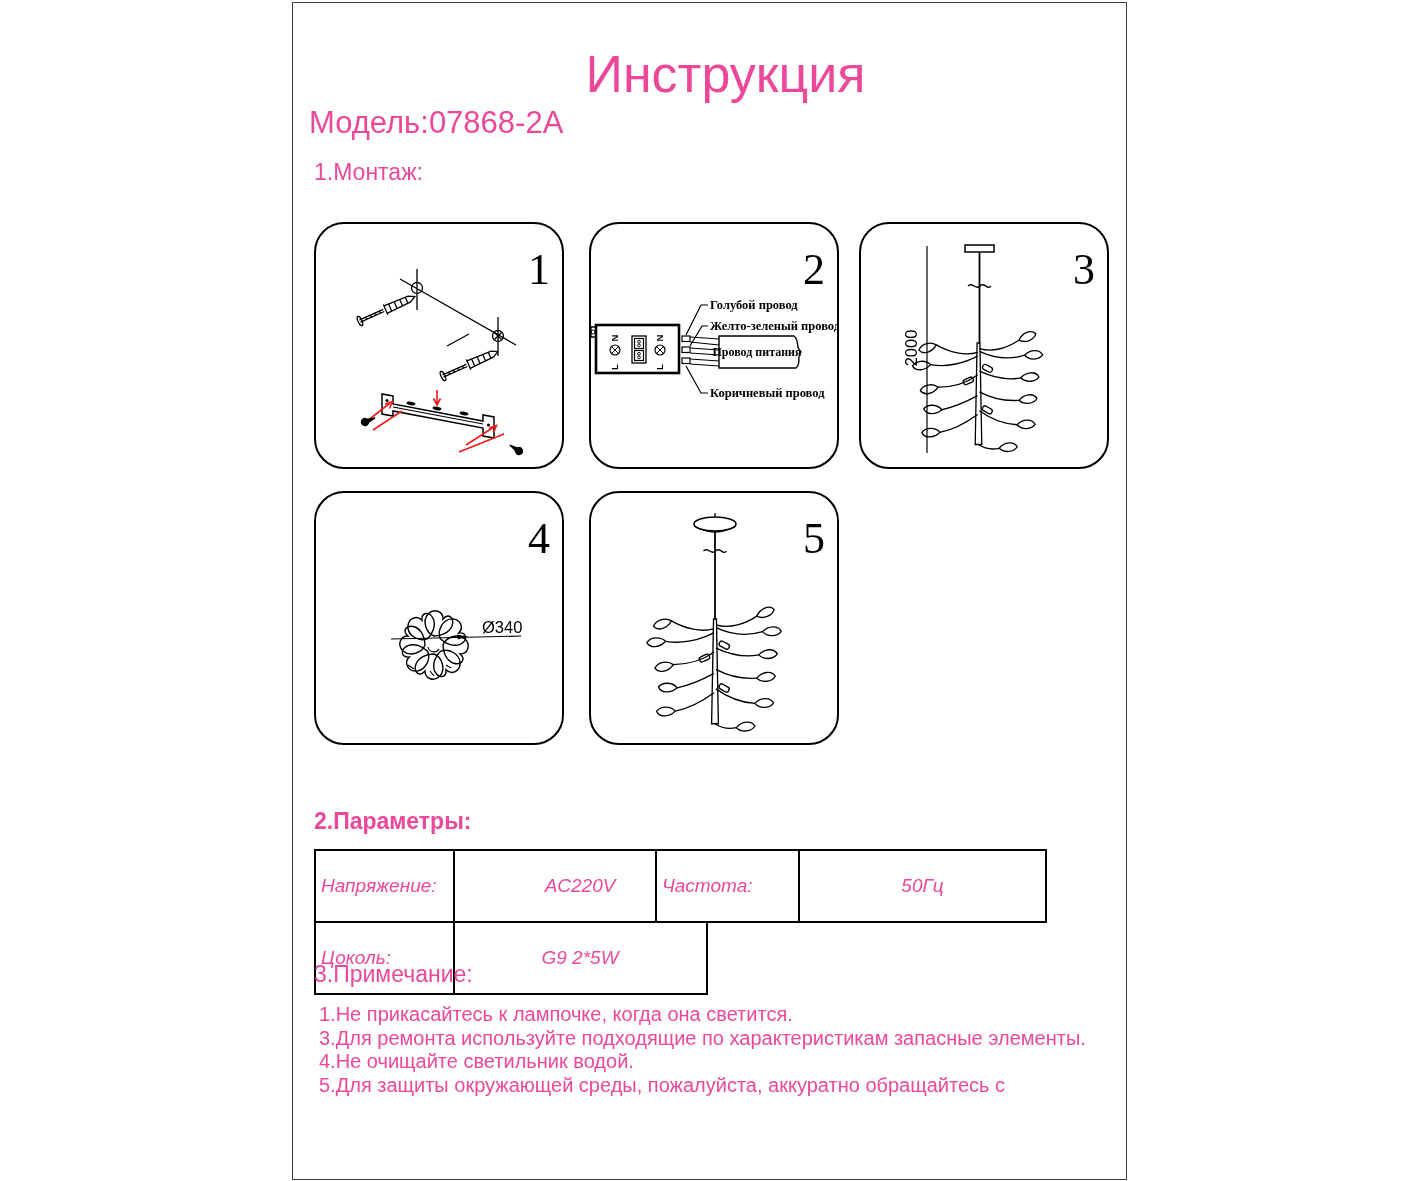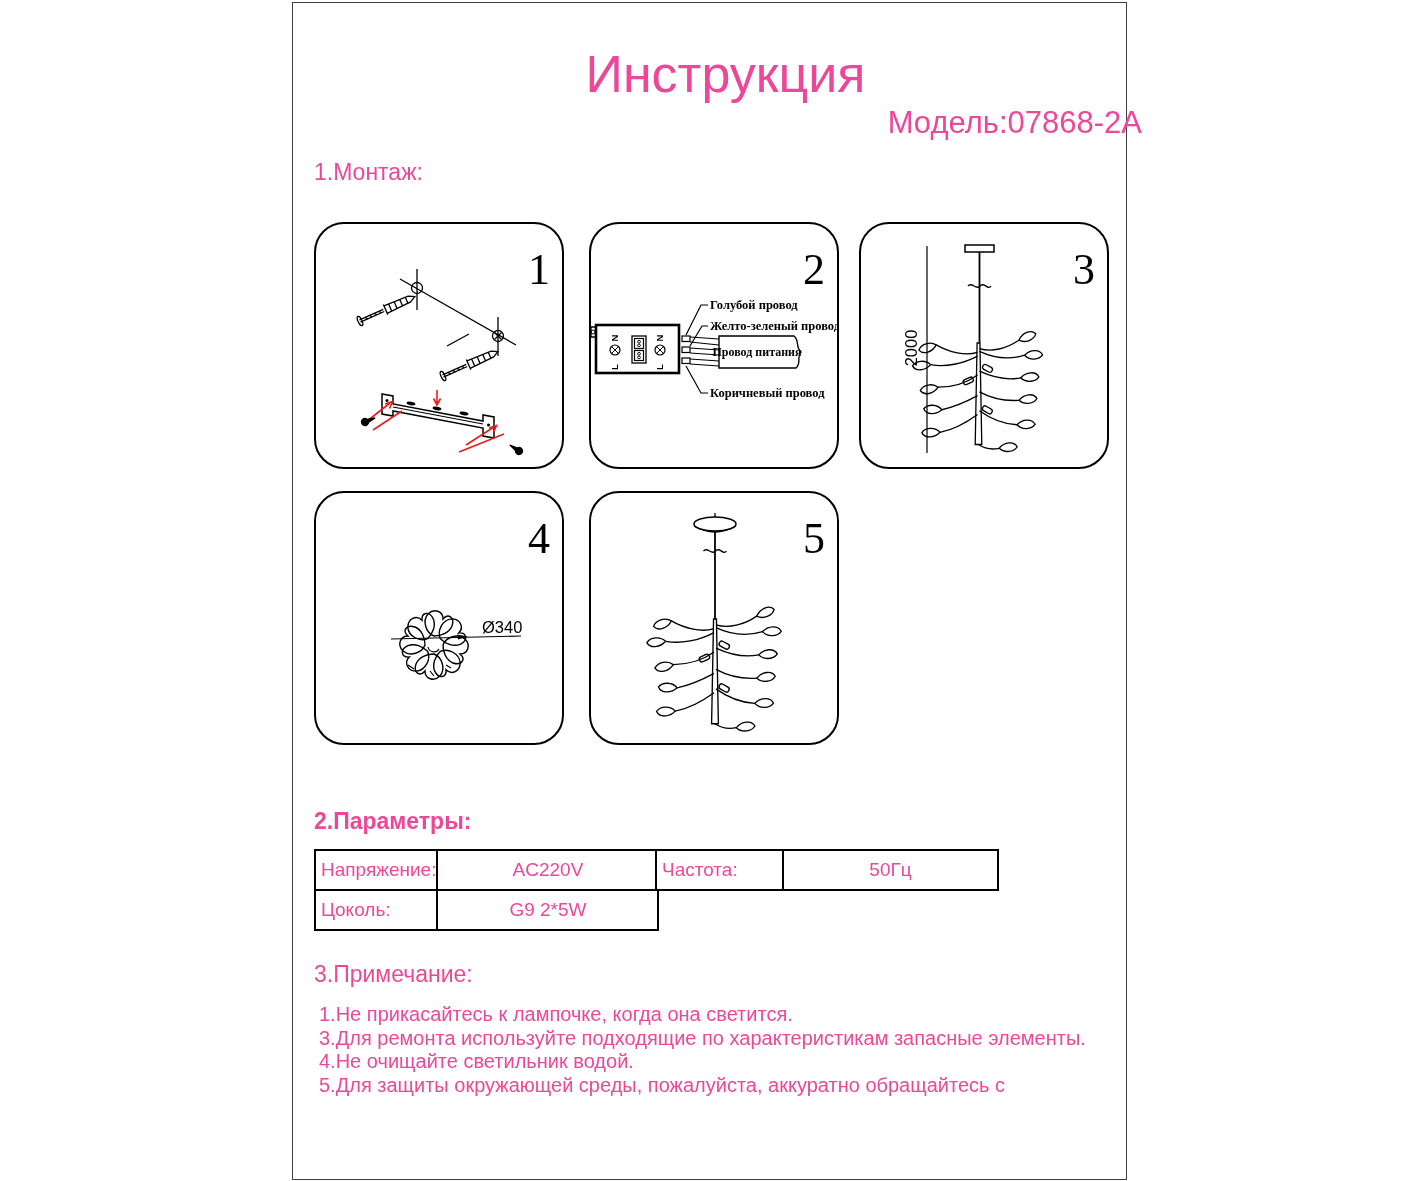--- a/index.html
+++ b/index.html
@@ -2,38 +2,38 @@
 <html><head>
 <meta charset="utf-8">
 <style>
   html,body{margin:0;padding:0;background:#fff;}
   .canvas{position:relative;width:1417px;height:1181px;background:#fff;overflow:hidden;
           font-family:"Liberation Sans",sans-serif;color:#ec4899;}
   .page{position:absolute;left:292px;top:2px;width:833px;height:1176px;
         border:1px solid #3f3f3f;background:#fff;}
   .title{position:absolute;left:16px;top:42px;width:100%;text-align:center;
          font-size:52px;line-height:1.15;}
-  .subtitle{position:absolute;left:16px;top:102px;width:100%;text-align:right;font-size:31px;}
+  .subtitle{position:absolute;left:16px;top:102px;width:100%;text-align:left;font-size:31px;}
   .heading{position:absolute;left:21px;font-size:23px;}
   #h-montage{top:156px;}
   #h-params{top:805px;font-weight:bold;}
   #h-notes{top:958px;}
   .panel{position:absolute;width:250px;border:2px solid #000;border-radius:30px;
          background:#fff;box-sizing:border-box;overflow:hidden;}
   #p1,#p2,#p3{top:219px;height:247px;}
   #p4,#p5{top:488px;height:254px;}
   #p1{left:21px}#p2{left:296px}#p3{left:566px}#p4{left:21px}#p5{left:296px}
   svg{display:block;}
   .num{font-family:"Liberation Serif",serif;font-size:44px;fill:#000;}
   .dimtext{font-family:"Liberation Sans",sans-serif;font-size:16.5px;fill:#000;}
   .wlbl{font-family:"Liberation Serif",serif;font-weight:bold;font-size:12.5px;fill:#000;}
   .boxlbl{font-family:"Liberation Serif",serif;font-weight:bold;font-size:12px;fill:#000;}
   .blk{font-family:"Liberation Sans",sans-serif;font-weight:bold;font-size:9.5px;fill:#000;}
   .ptable{position:absolute;top:846px;border-collapse:collapse;background:#fff;}
-  .ptable td{border:2px solid #000;height:38px;font-size:19px;padding:0;}
+  .ptable td{border:2px solid #000;height:38px;font-size:19px;padding:16px;font-style:italic;}
   #tblLeft{left:21px;}
   #tblRight{left:362px;}
   td.lab{text-align:left;padding-left:5px;}
   td.val{text-align:center;}
   .notes{position:absolute;left:26px;top:1000px;font-size:20px;line-height:23.6px;}
   .notes .cont{padding-left:14px;}
 </style>
 </head>
 <body>
 

